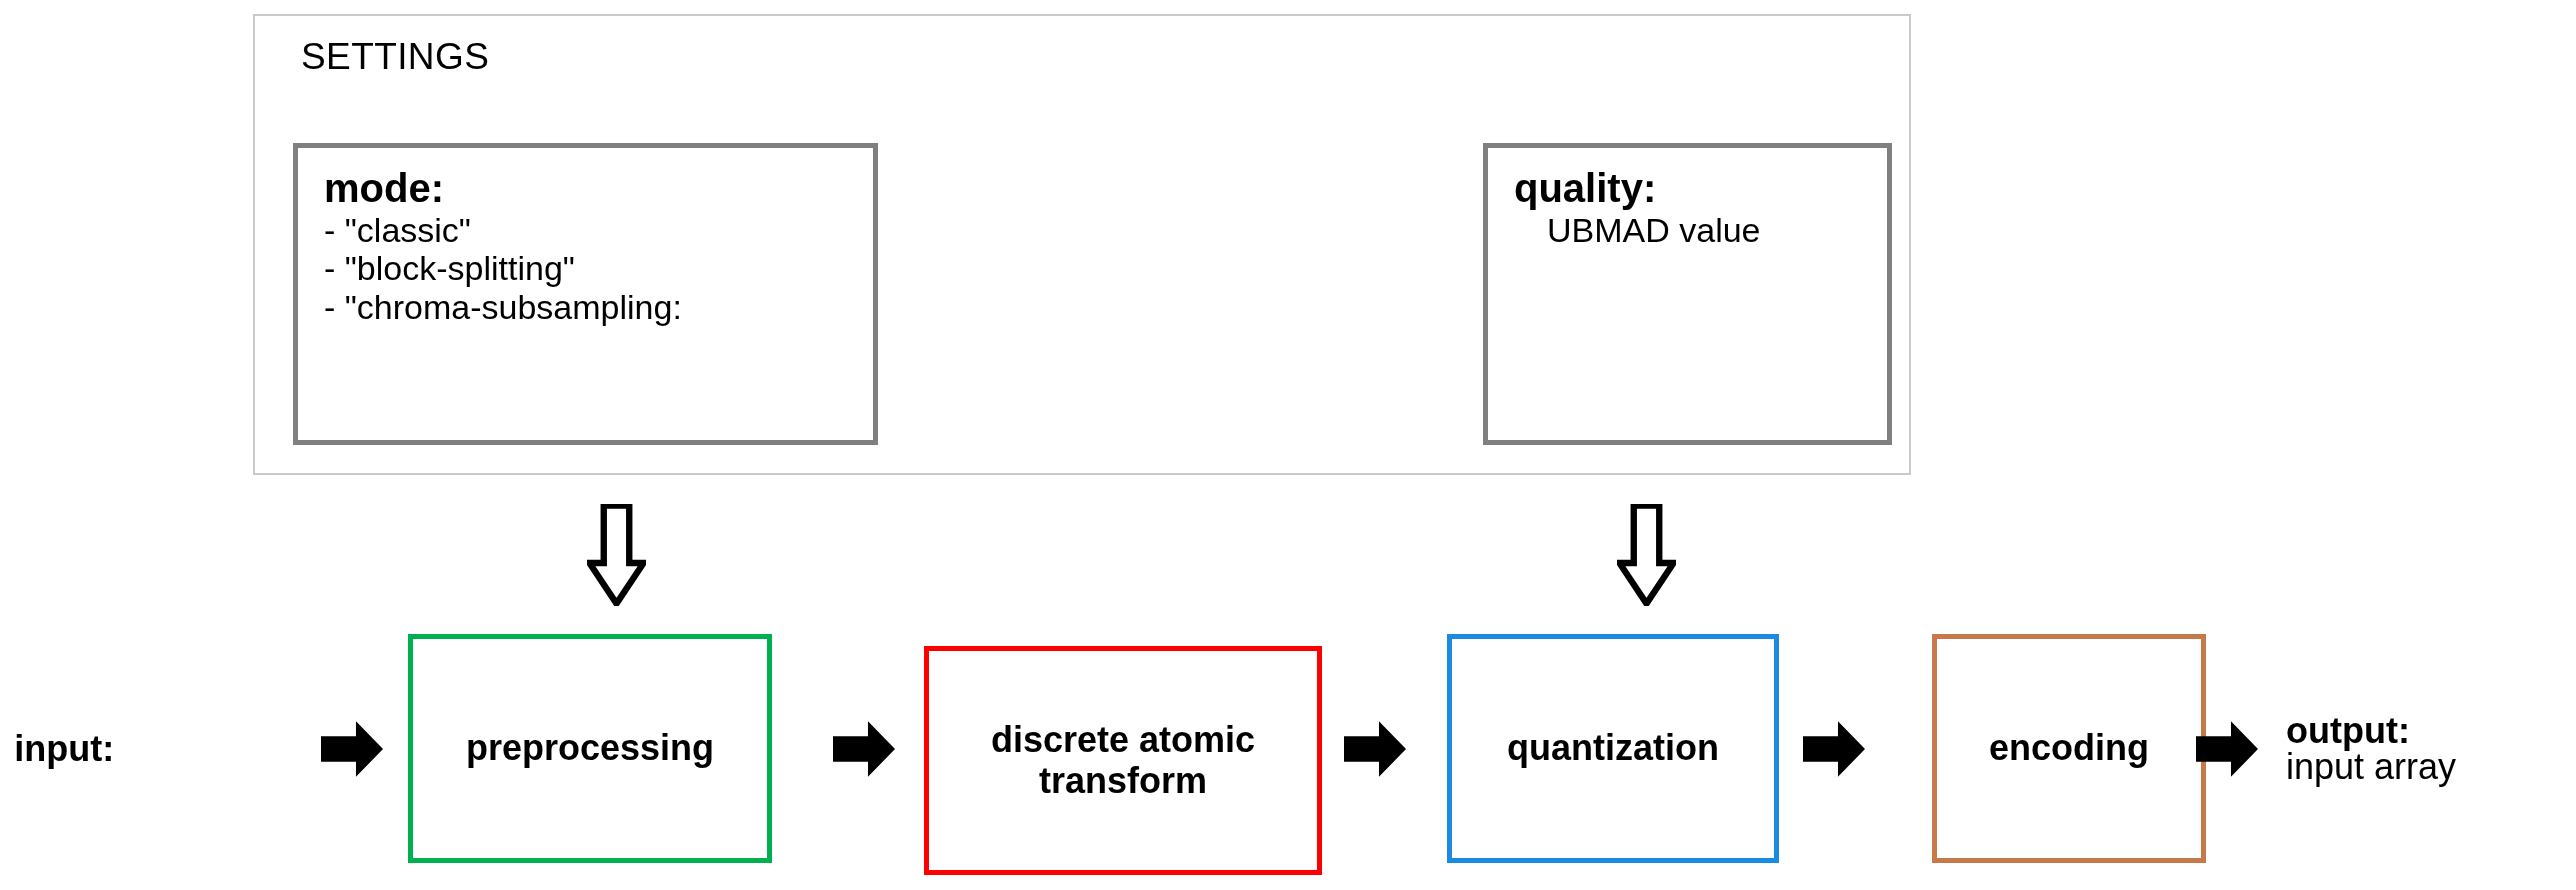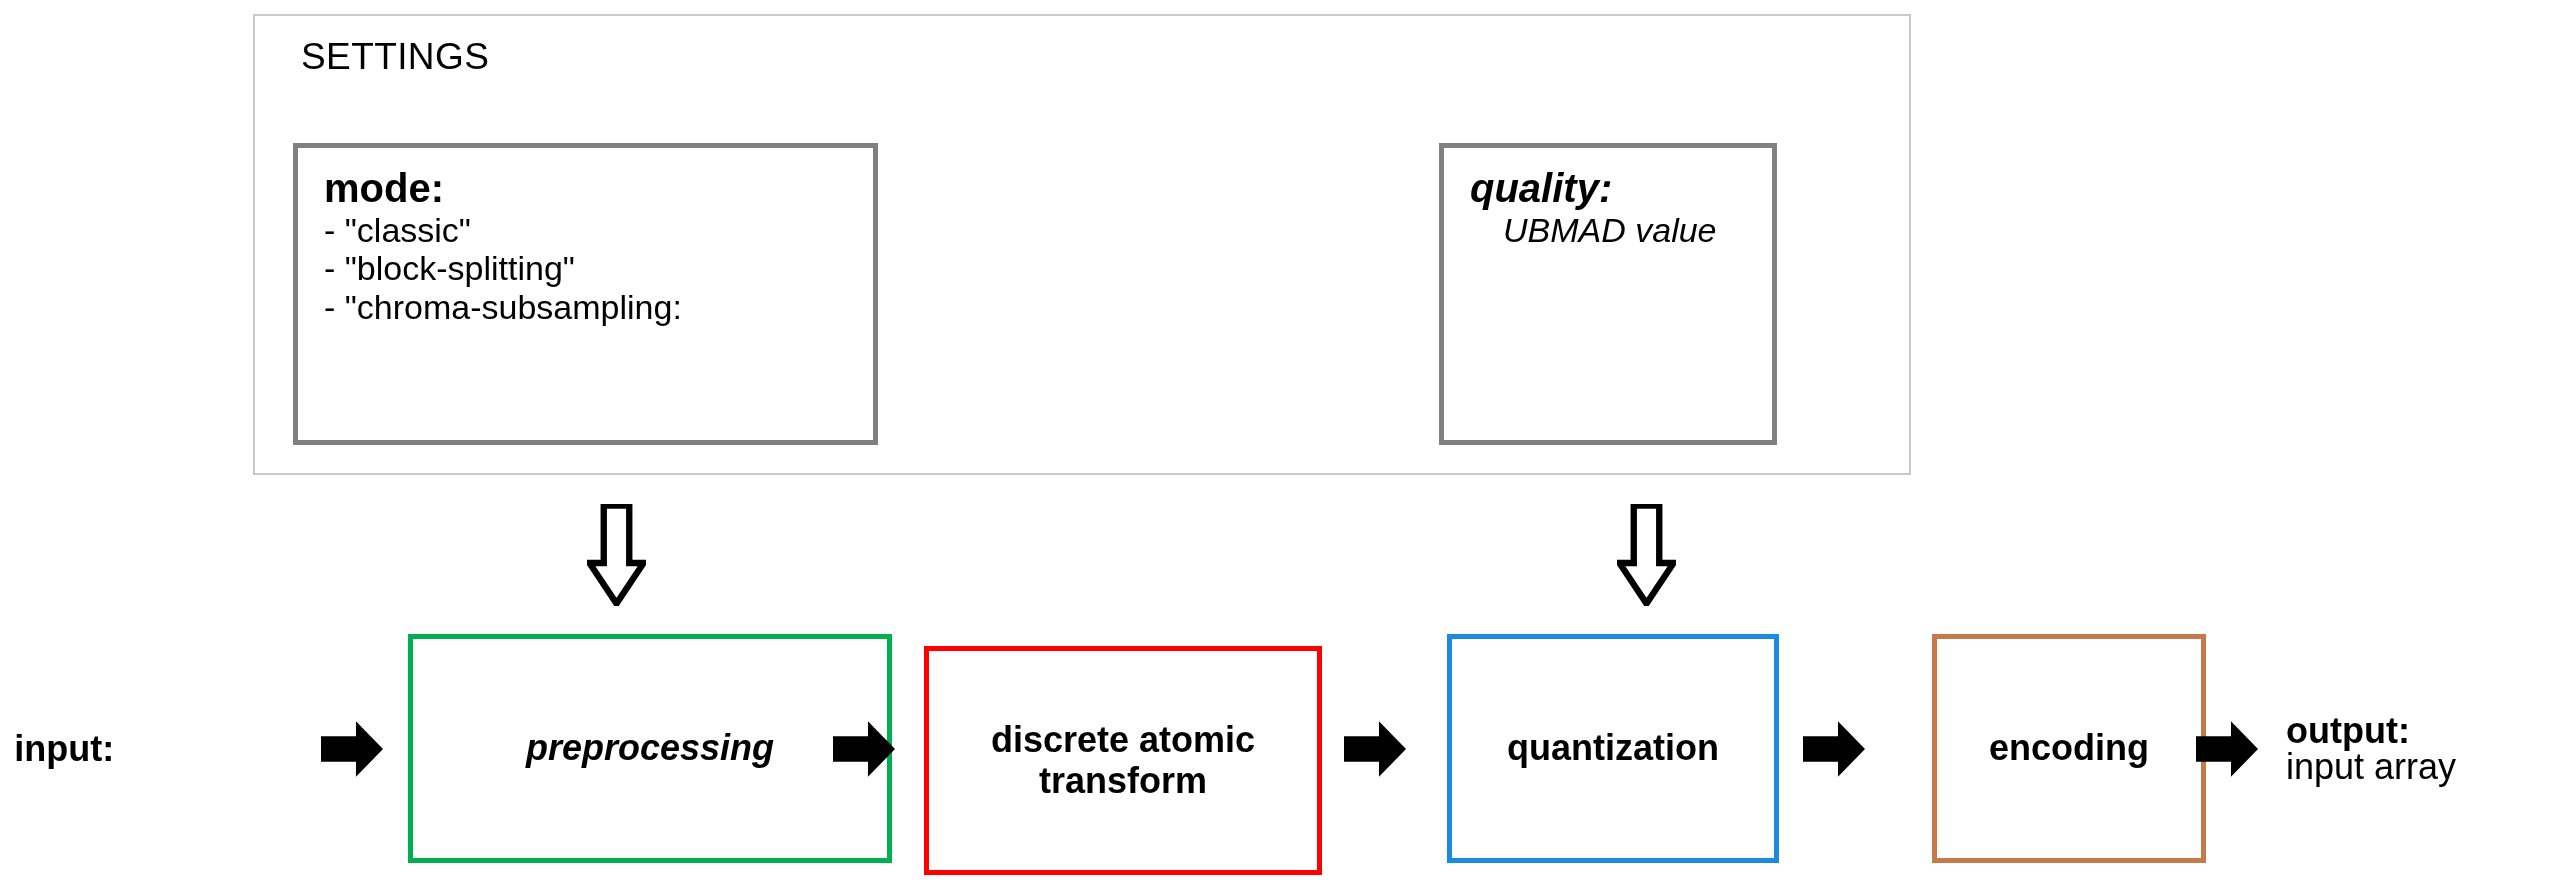--- a/index.html
+++ b/index.html
@@ -44,25 +44,24 @@
     box-sizing: border-box;
     background: #ffffff;
   }
   #mode-box {
     left: 38px;
     top: 127px;
     width: 585px;
     height: 302px;
   }
   #quality-box {
-    left: 1184px;
+    left: 1228px;
     top: 127px;
-    width: 338px;
+    width: 409px;
     height: 302px;
-    font-style: italic;
   }
   .setting-inner {
     position: absolute;
     left: 26px;
     top: 17.5px;
     right: 8px;
   }
   .setting-key {
     font-size: 40px;
     font-weight: bold;
@@ -109,21 +108,21 @@
     justify-content: center;
     text-align: center;
   }
   .stage-label {
     font-size: 36px;
     font-weight: bold;
     line-height: 1.12;
     padding: 0 8px;
   }
 
-  #stage-preprocessing { left: 408px;  width: 484px; border-color: #00b050; font-style: italic; }
+  #stage-preprocessing { left: 408px;  width: 364px; border-color: #00b050; }
   #stage-transform     { left: 924px; width: 398px; border-color: #ff0000; }
   #stage-quantization  { left: 1447px; width: 332px; border-color: #1a8bdf; }
   #stage-encoding      { left: 1896px; width: 274px; border-color: #c8794a; }
 
   
   .right-arrow {
     position: absolute;
     top: 87px;
     width: 62px;
     height: 56px;

